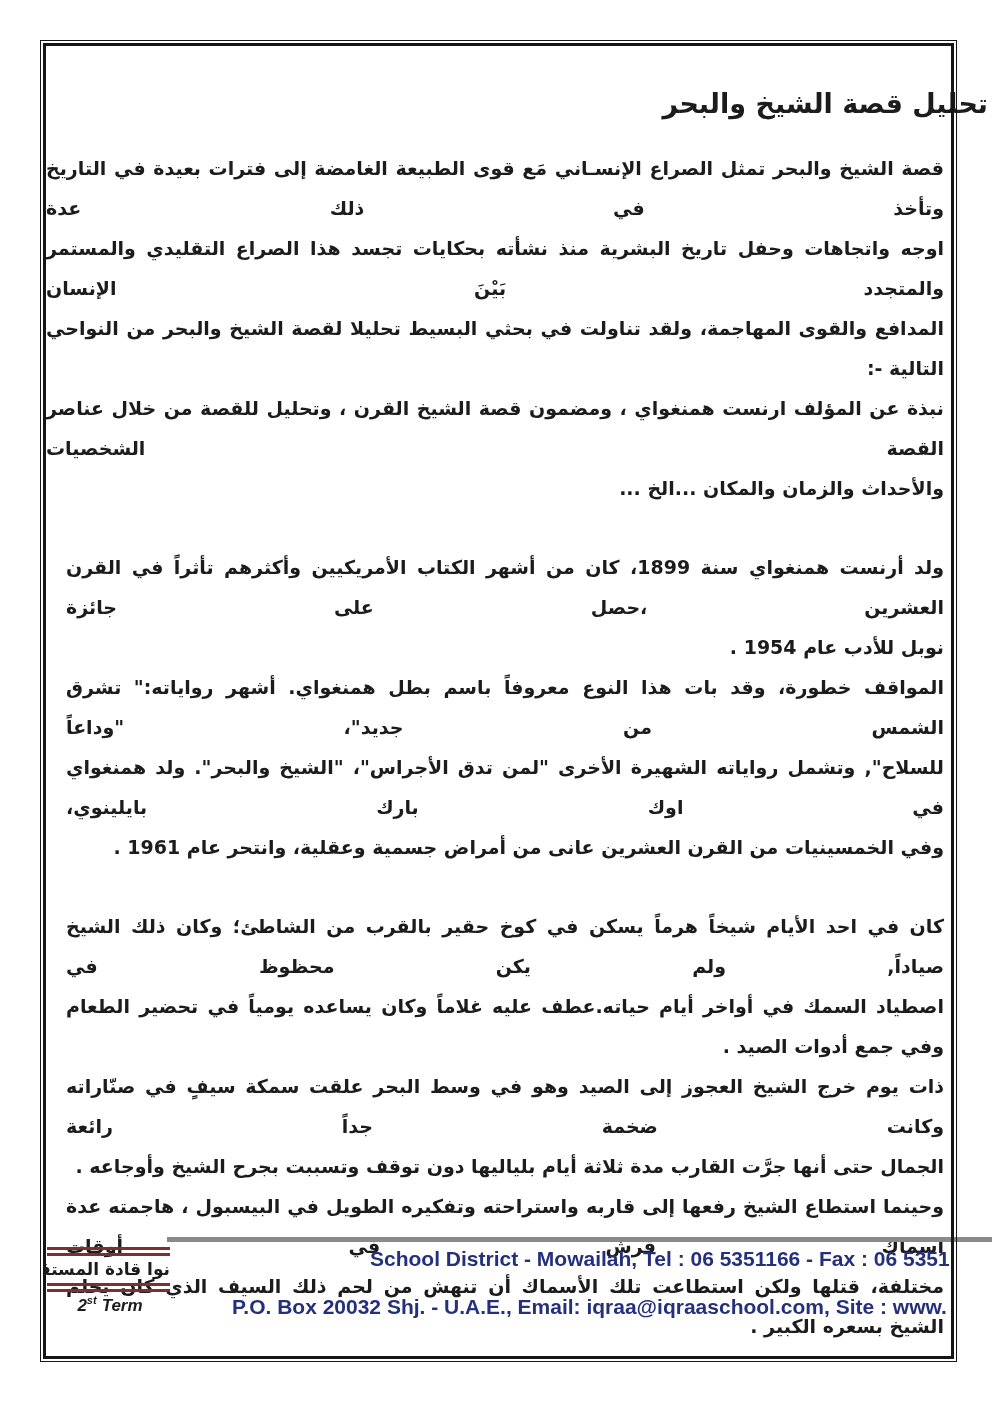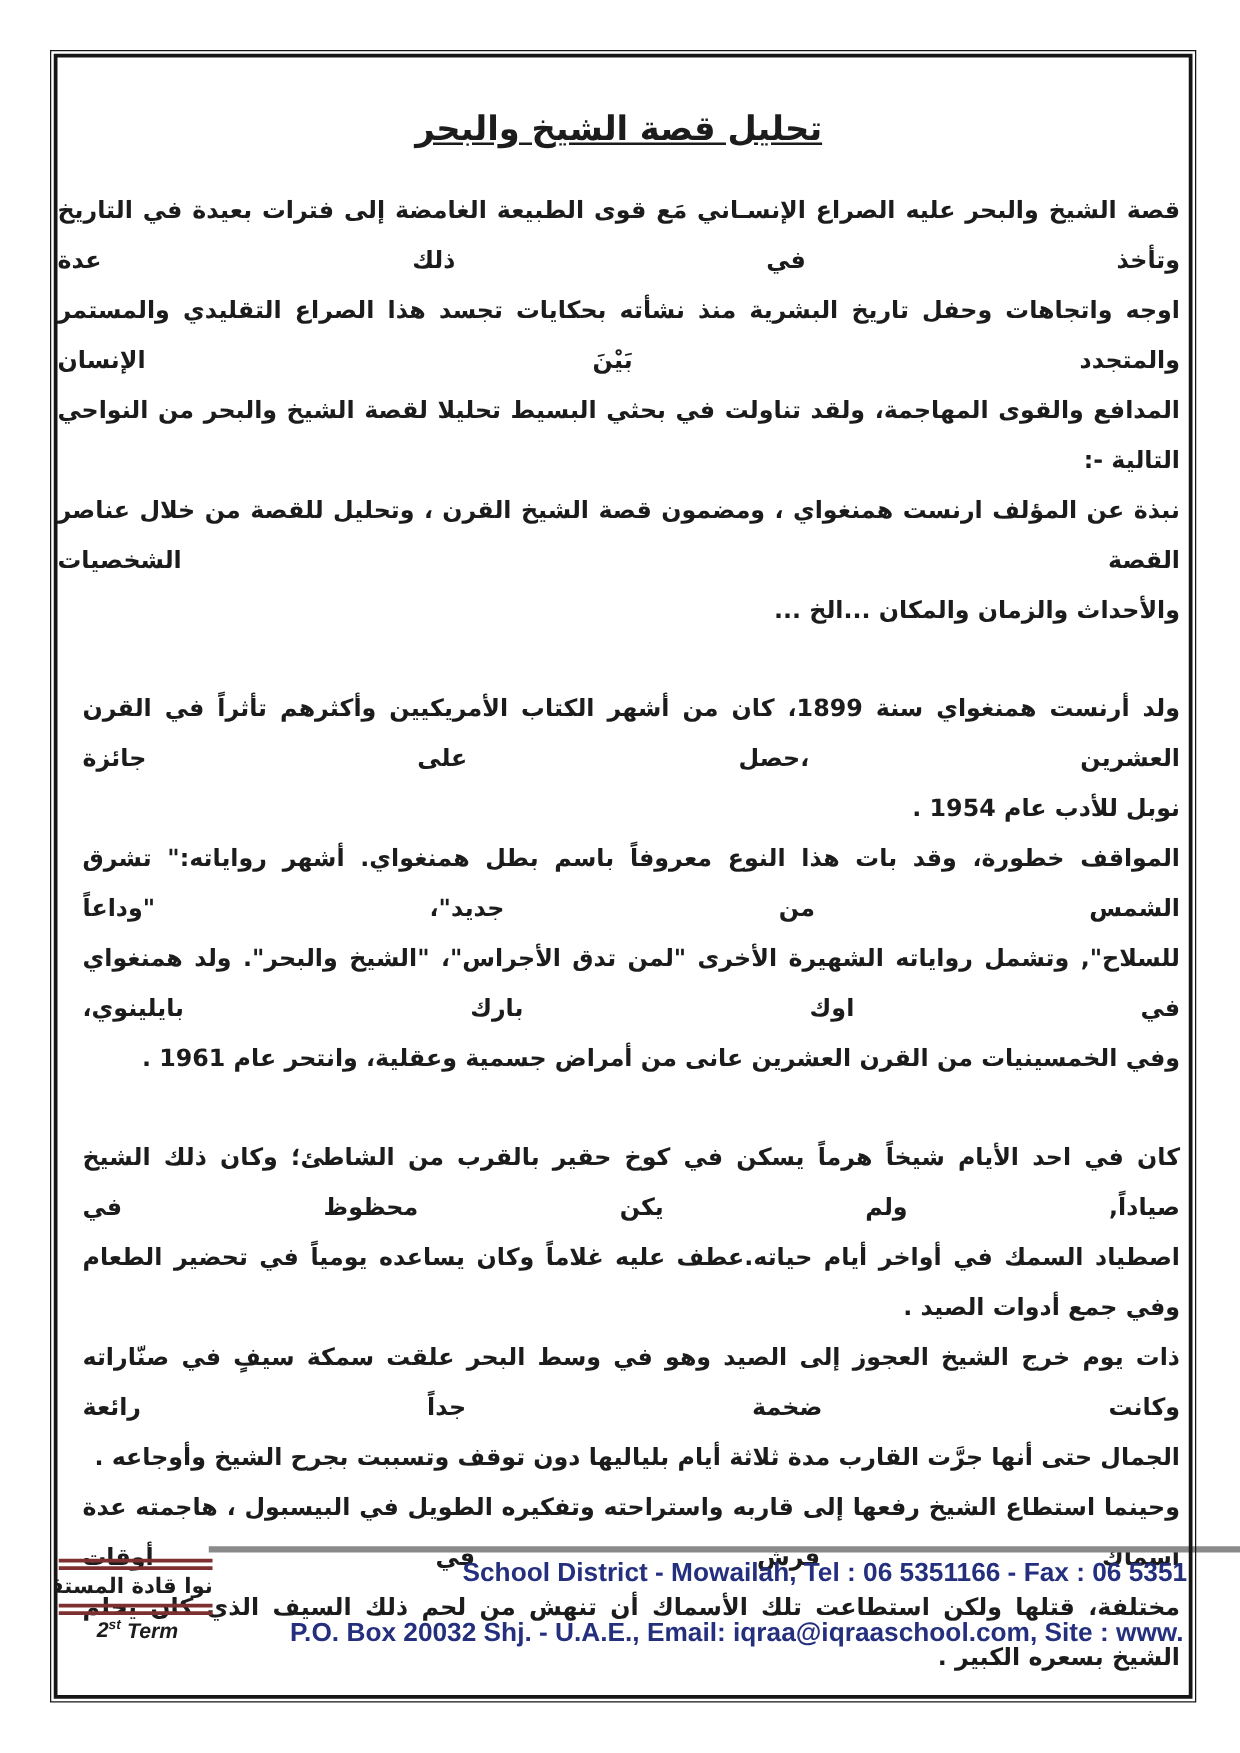--- a/index.html
+++ b/index.html
@@ -26,26 +26,25 @@
   .frame-inner {
     width: 100%; height: 100%;
     border: 3px solid #161616;
     box-sizing: border-box;
   }
   .title {
     position: absolute;
     left: 46px; top: 88px;
     width: 898px;
     margin: 0;
-    text-align: center;
     direction: rtl;
     font-size: 27px;
     font-weight: bold;
-    text-decoration: underline;
     z-index: 2;
+    padding-left: 44px;
   }
   .doc-body {
     position: absolute;
     left: 46px; top: 148px;
     width: 898px;
     direction: rtl;
     z-index: 1;
   }
   .doc-section + .doc-section { margin-top: 39px; padding-left: 20px; }
   .paragraph { margin: 0; }
@@ -124,21 +123,21 @@
 
   <div class="frame">
     <div class="frame-inner"></div>
   </div>
 
   <h1 class="title">تحليل قصة الشيخ والبحر</h1>
 
   <div class="doc-body">
       <div class="doc-section">
         <div class="paragraph">
-          <div class="line">قصة الشيخ والبحر عليه الصراع الإنسـاني مَع قوى الطبيعة الغامضة إلى فترات بعيدة في التاريخ وتأخذ في ذلك عدة</div>
+          <div class="line">قصة الشيخ والبحر تمثل الصراع الإنسـاني مَع قوى الطبيعة الغامضة إلى فترات بعيدة في التاريخ وتأخذ في ذلك عدة</div>
           <div class="line">اوجه واتجاهات وحفل تاريخ البشرية منذ نشأته بحكايات تجسد هذا الصراع التقليدي والمستمر والمتجدد بَيْنَ الإنسان</div>
           <div class="line last">المدافع والقوى المهاجمة، ولقد تناولت في بحثي البسيط تحليلا لقصة الشيخ والبحر من النواحي التالية -:</div>
         </div>
         <div class="paragraph">
           <div class="line">نبذة عن المؤلف ارنست همنغواي ، ومضمون قصة الشيخ القرن ، وتحليل للقصة من خلال عناصر القصة الشخصيات</div>
           <div class="line last">والأحداث والزمان والمكان ...الخ ...</div>
         </div>
       </div>
       <div class="doc-section">
         <div class="paragraph">

